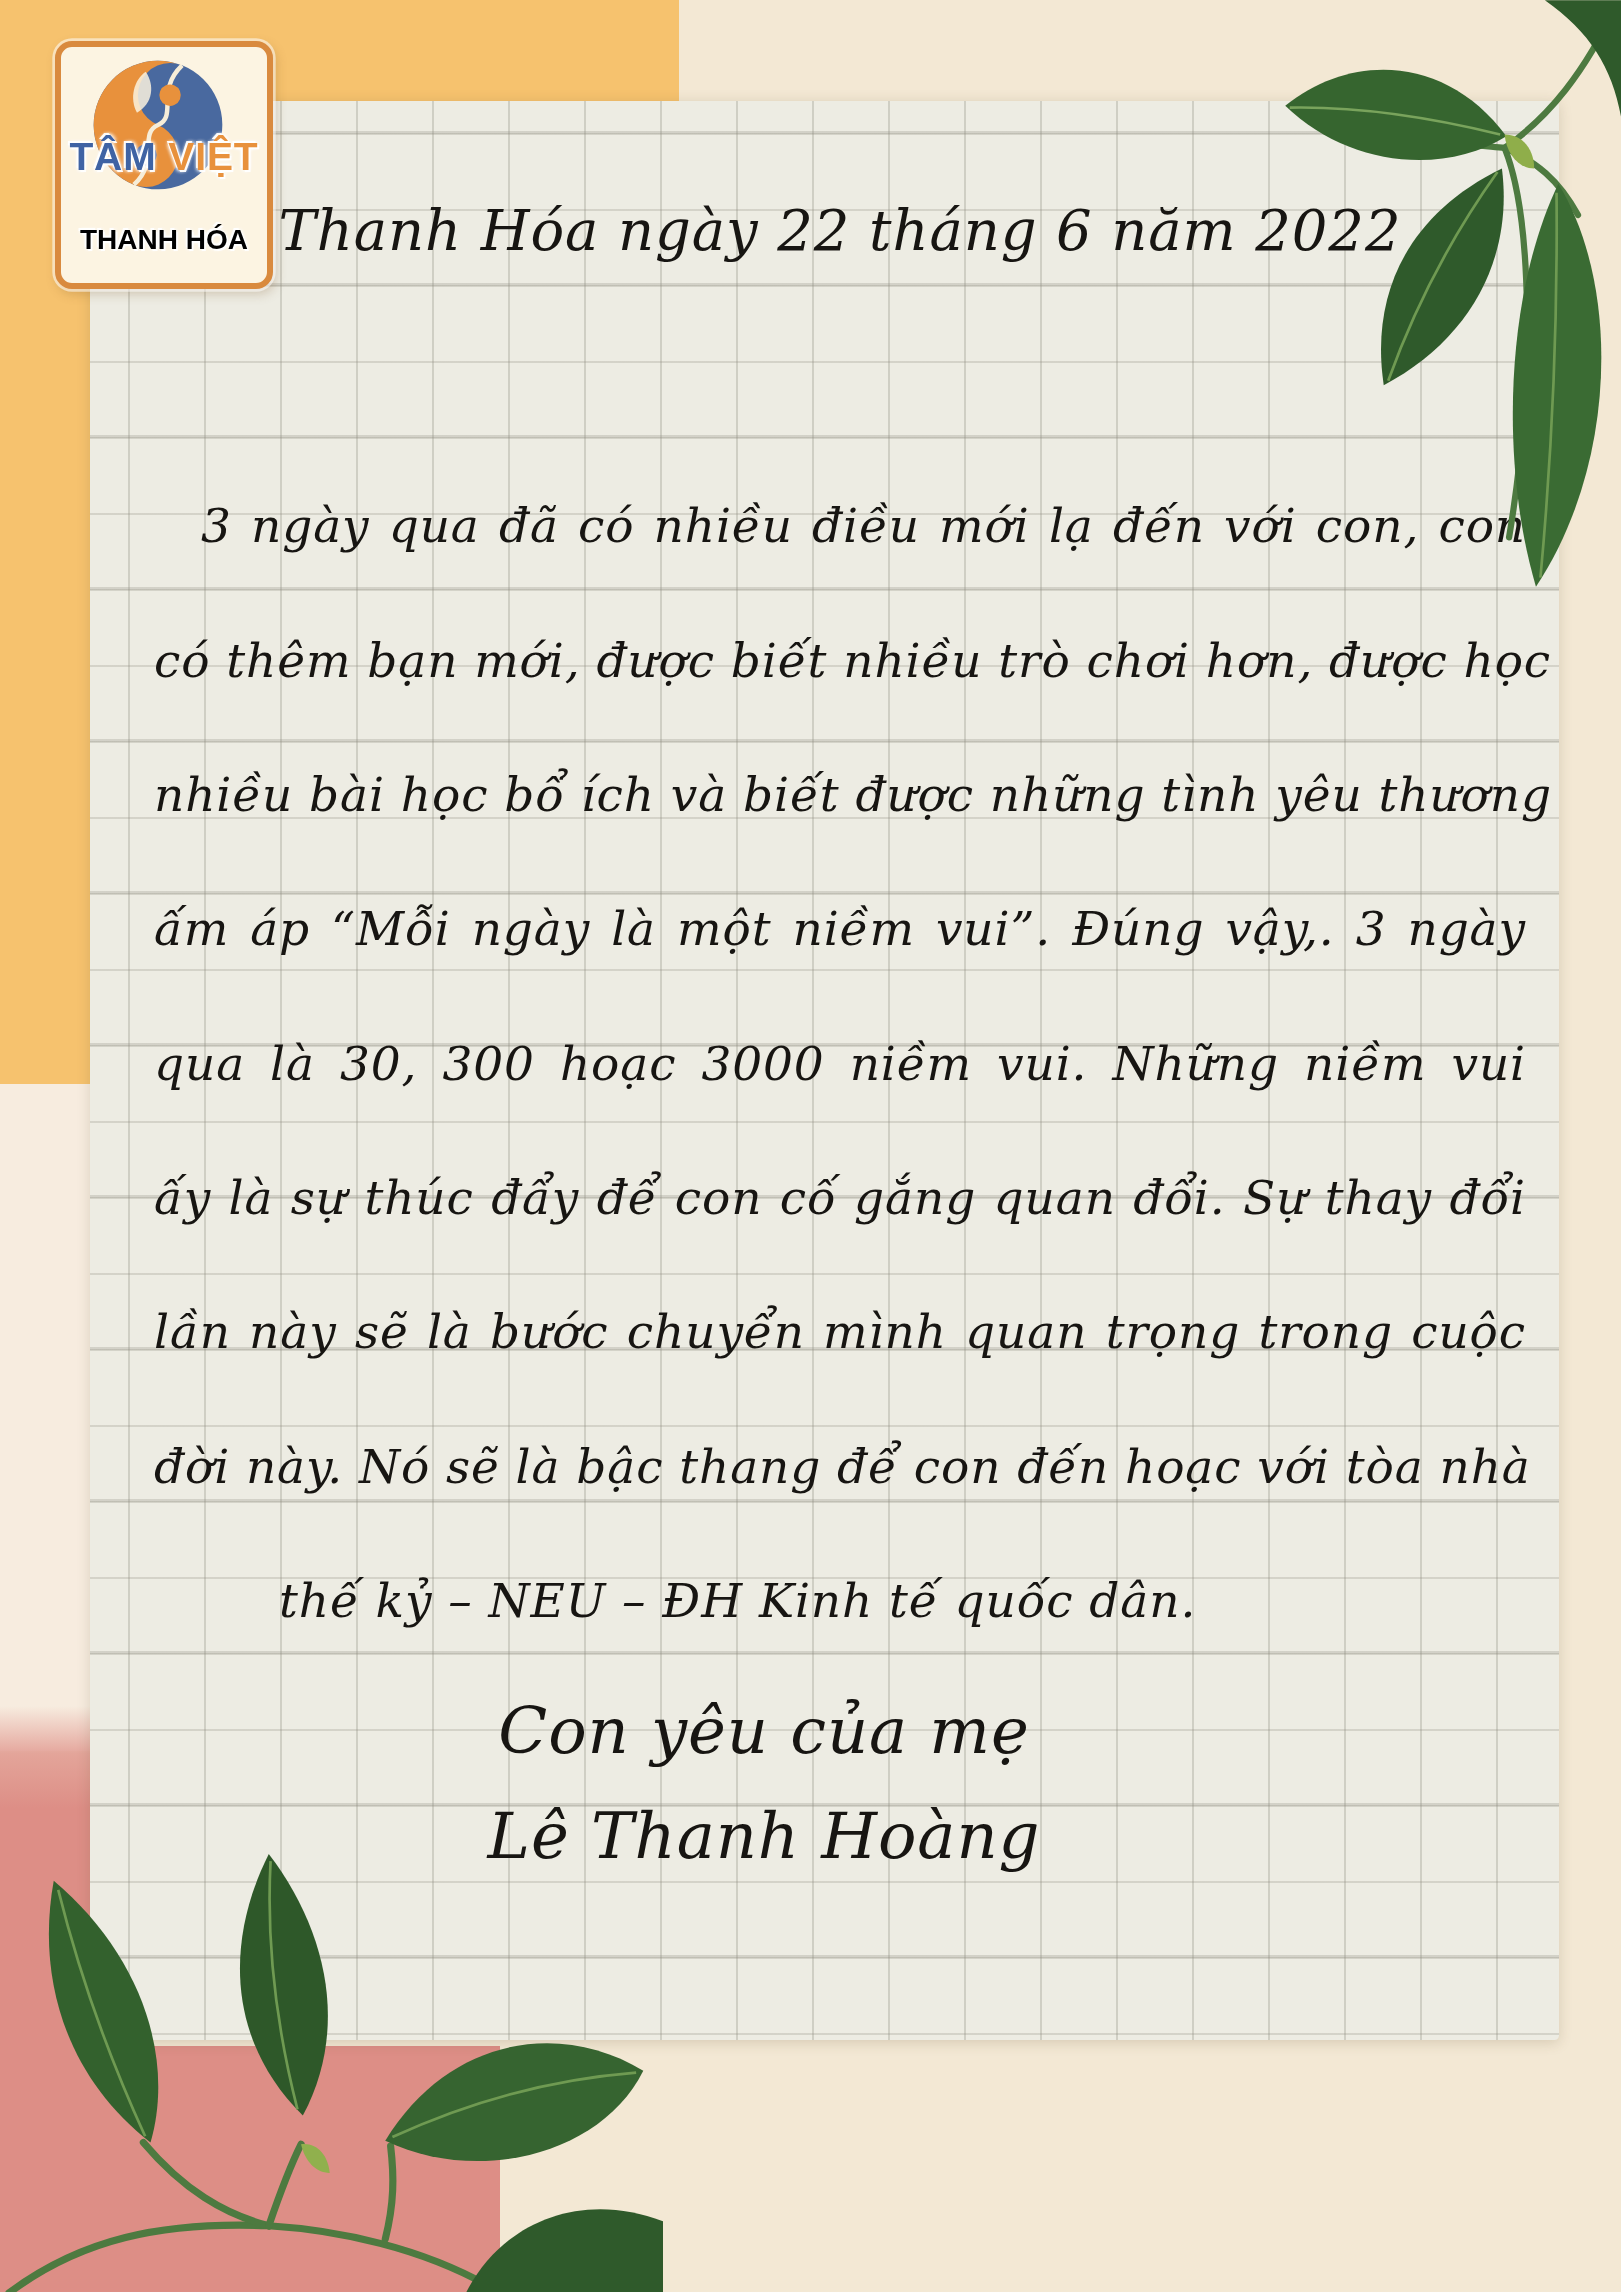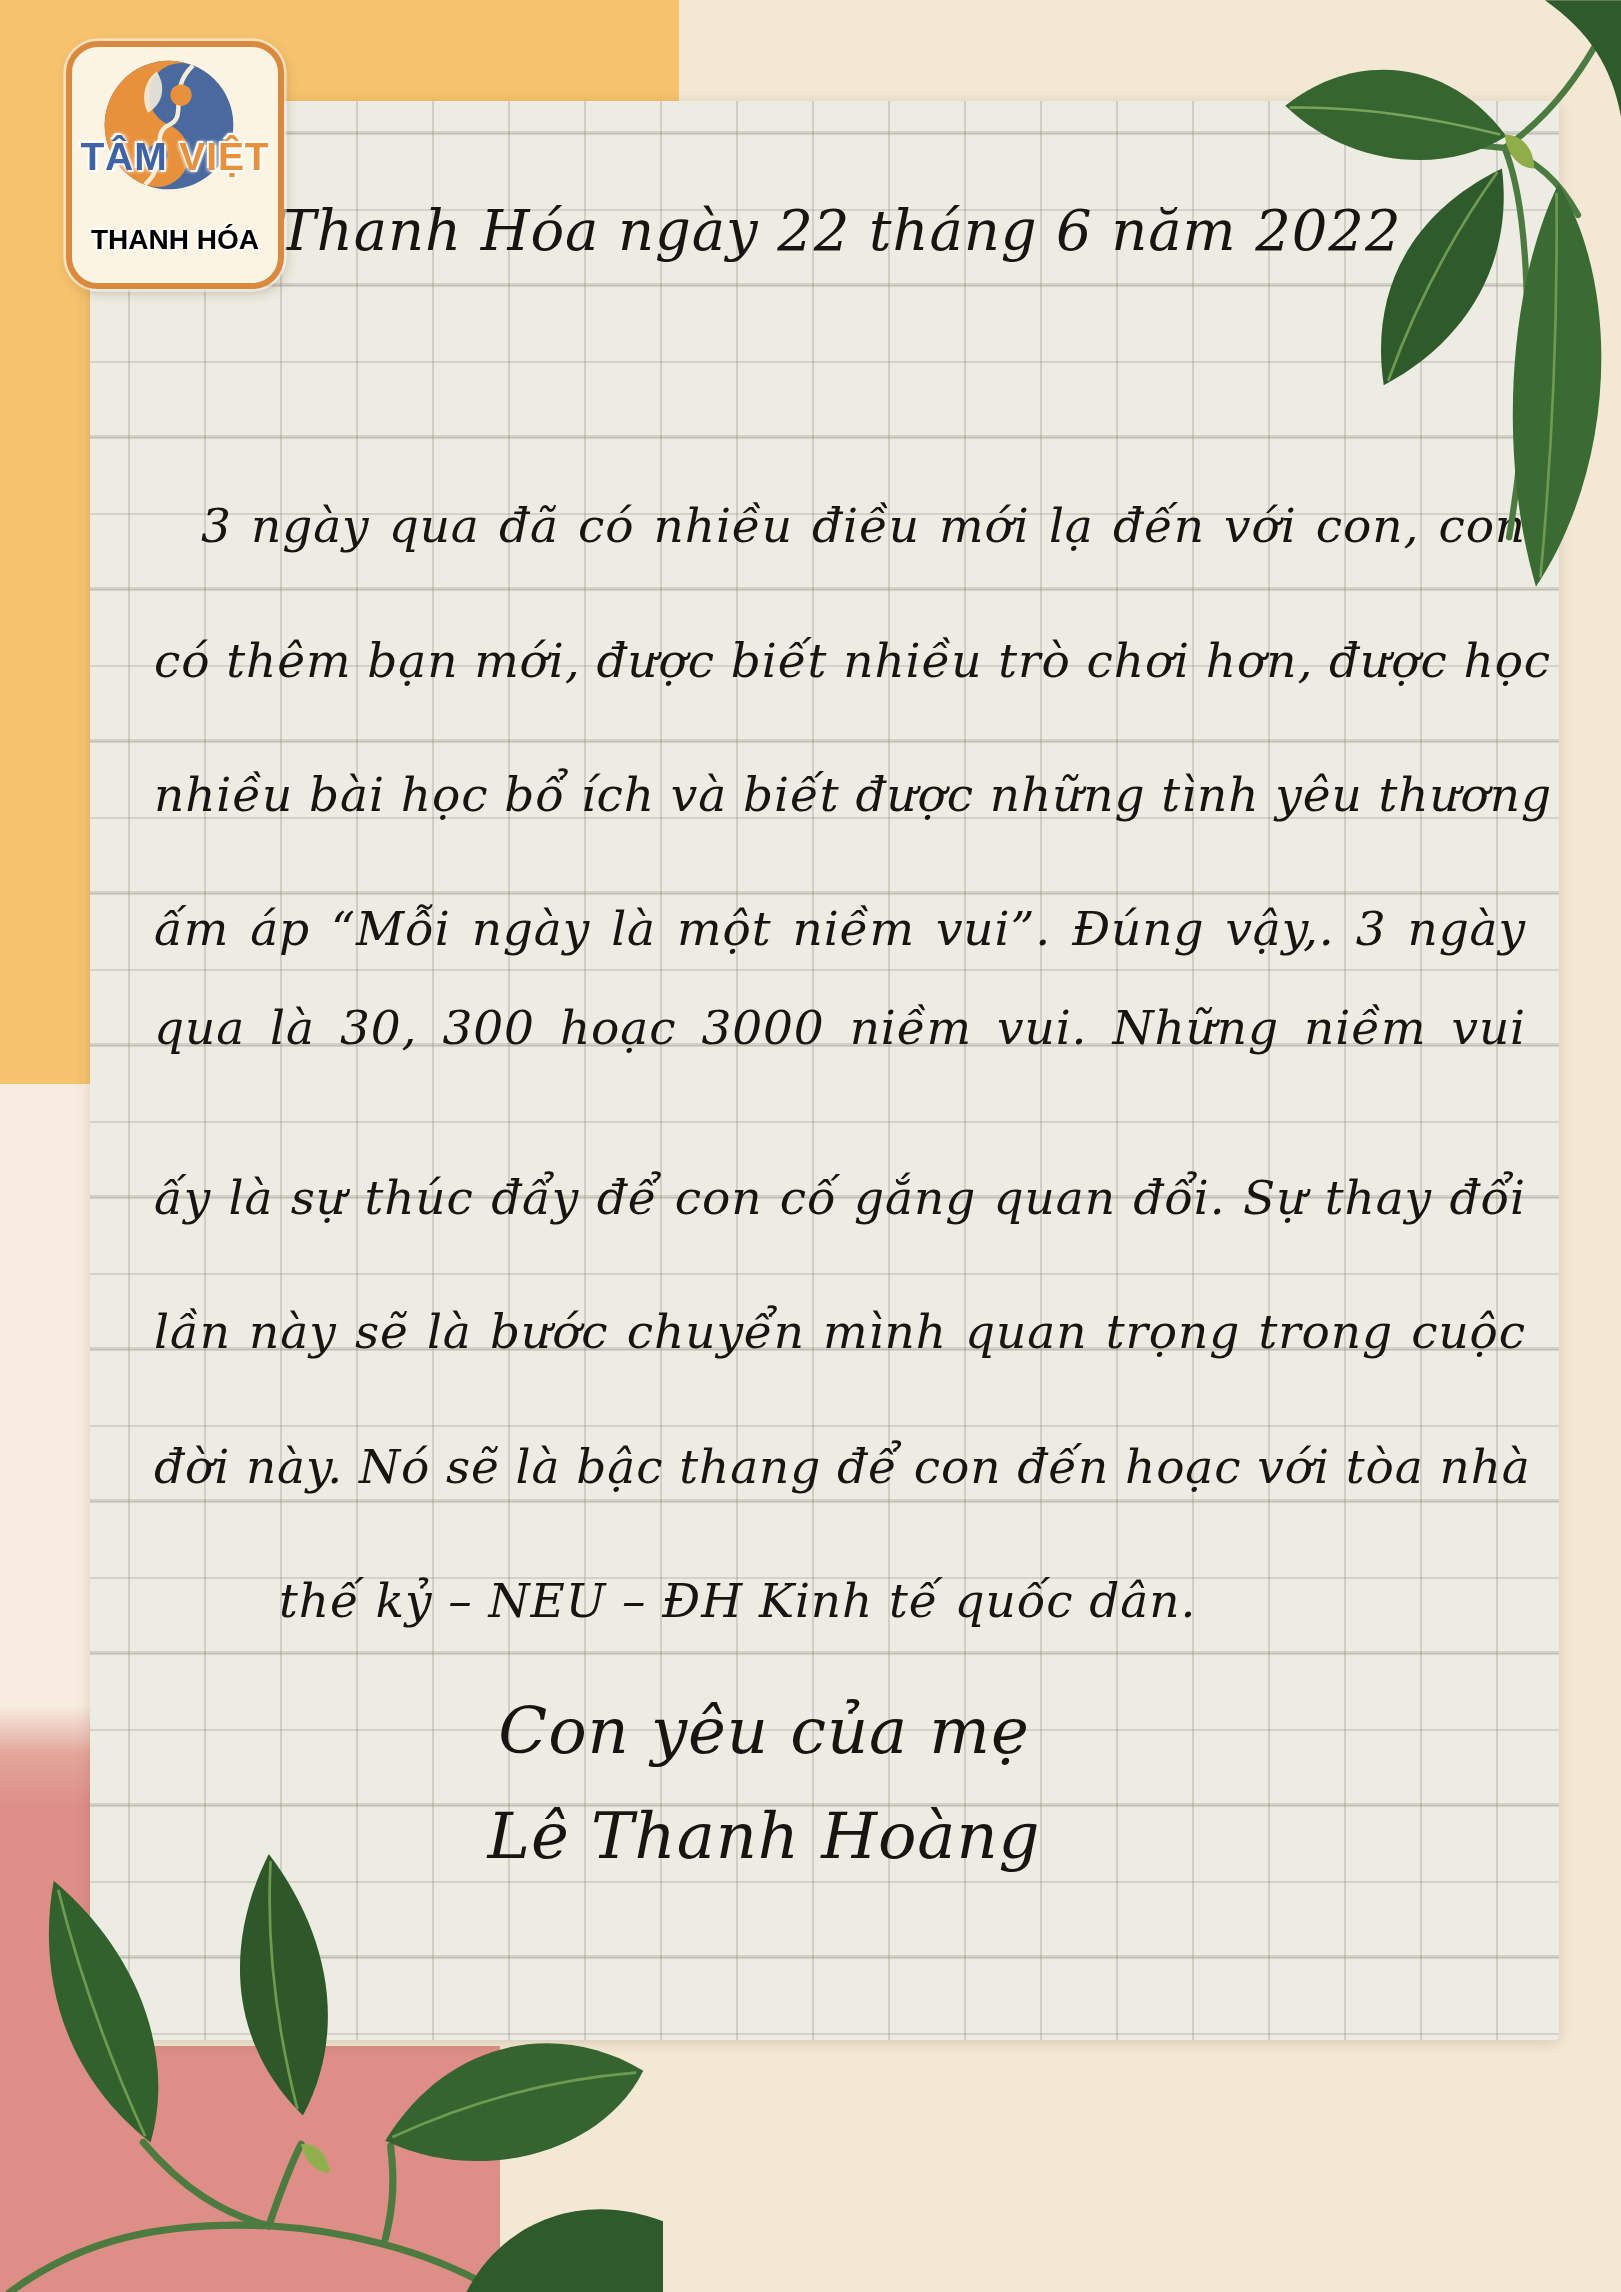--- a/index.html
+++ b/index.html
@@ -34,22 +34,22 @@
   .line{position:absolute;left:0;right:0;line-height:134px;font-size:47px;letter-spacing:0.9px;white-space:nowrap;}
   .date-line{top:63px;font-size:56px;text-align:center;}
   .salutation{top:224px;font-size:52px;text-align:center;}
   .j-line{text-align:justify;text-align-last:justify;}
   .indent{text-indent:47px;}
   .left-line{text-align:left;text-align-last:left;text-indent:125px;}
   .closing{top:1563px;font-size:64px;text-align:center;transform:translateX(-76px);}
   .signature{top:1668px;font-size:64px;text-align:center;transform:translateX(-76px);}
   
   .logo{
-    position:absolute;left:66px;top:41px;width:206px;height:236px;
-    background:#fcf4e2;border:6.3px solid #d98a3e;border-radius:32px;
+    position:absolute;left:55px;top:41px;width:206px;height:236px;
+    background:#fcf4e2;border:6.3px solid #d98a3e;border-radius:17px;
     box-shadow:0 0 0 2.7px rgba(255,255,255,.55), 2.7px 4.5px 10.7px rgba(120,80,30,.25);
   }
   .logo svg{position:absolute;left:29.6px;top:10.7px;}
   .logo-line1{
     position:absolute;top:88px;left:0;width:100%;text-align:center;
     font-family:"Liberation Sans","DejaVu Sans",sans-serif;font-weight:bold;font-style:normal;
     font-size:39px;letter-spacing:0.9px;
     text-shadow:0 0 4.5px #fff,0 0 4.5px #fff,0 0 5.4px #fff,1.8px 1.8px 0 rgba(255,255,255,.95),-1.8px -1.8px 0 rgba(255,255,255,.95);
   }
   .logo-line1 .t-blue{color:#3f63a4;}
@@ -76,21 +76,21 @@
 
   <div class="block paper"></div>
 
   <div class="letter-text">
     <div class="line date-line">Thanh Hóa ngày 22 tháng 6 năm 2022</div>
 
     <div class="line j-line indent" style="top:358px">3 ngày qua đã có nhiều điều mới lạ đến với con, con</div>
     <div class="line j-line" style="top:493px">có thêm bạn mới, được biết nhiều trò chơi hơn, được học</div>
     <div class="line j-line" style="top:627px">nhiều bài học bổ ích và biết được những tình yêu thương</div>
     <div class="line j-line" style="top:761px">ấm áp “Mỗi ngày là một niềm vui”. Đúng vậy,. 3 ngày</div>
-    <div class="line j-line" style="top:860px">qua là 30, 300 hoạc 3000 niềm vui. Những niềm vui</div>
+    <div class="line j-line" style="top:896px">qua là 30, 300 hoạc 3000 niềm vui. Những niềm vui</div>
     <div class="line j-line" style="top:1030px">ấy là sự thúc đẩy để con cố gắng quan đổi. Sự thay đổi</div>
     <div class="line j-line" style="top:1164px">lần này sẽ là bước chuyển mình quan trọng trong cuộc</div>
     <div class="line j-line" style="top:1299px">đời này. Nó sẽ là bậc thang để con đến hoạc với tòa nhà</div>
     <div class="line left-line" style="top:1433px">thế kỷ – NEU – ĐH Kinh tế quốc dân.</div>
 
     <div class="line closing">Con yêu của mẹ</div>
     <div class="line signature">Lê Thanh Hoàng</div>
   </div>
 
   <div class="logo">

